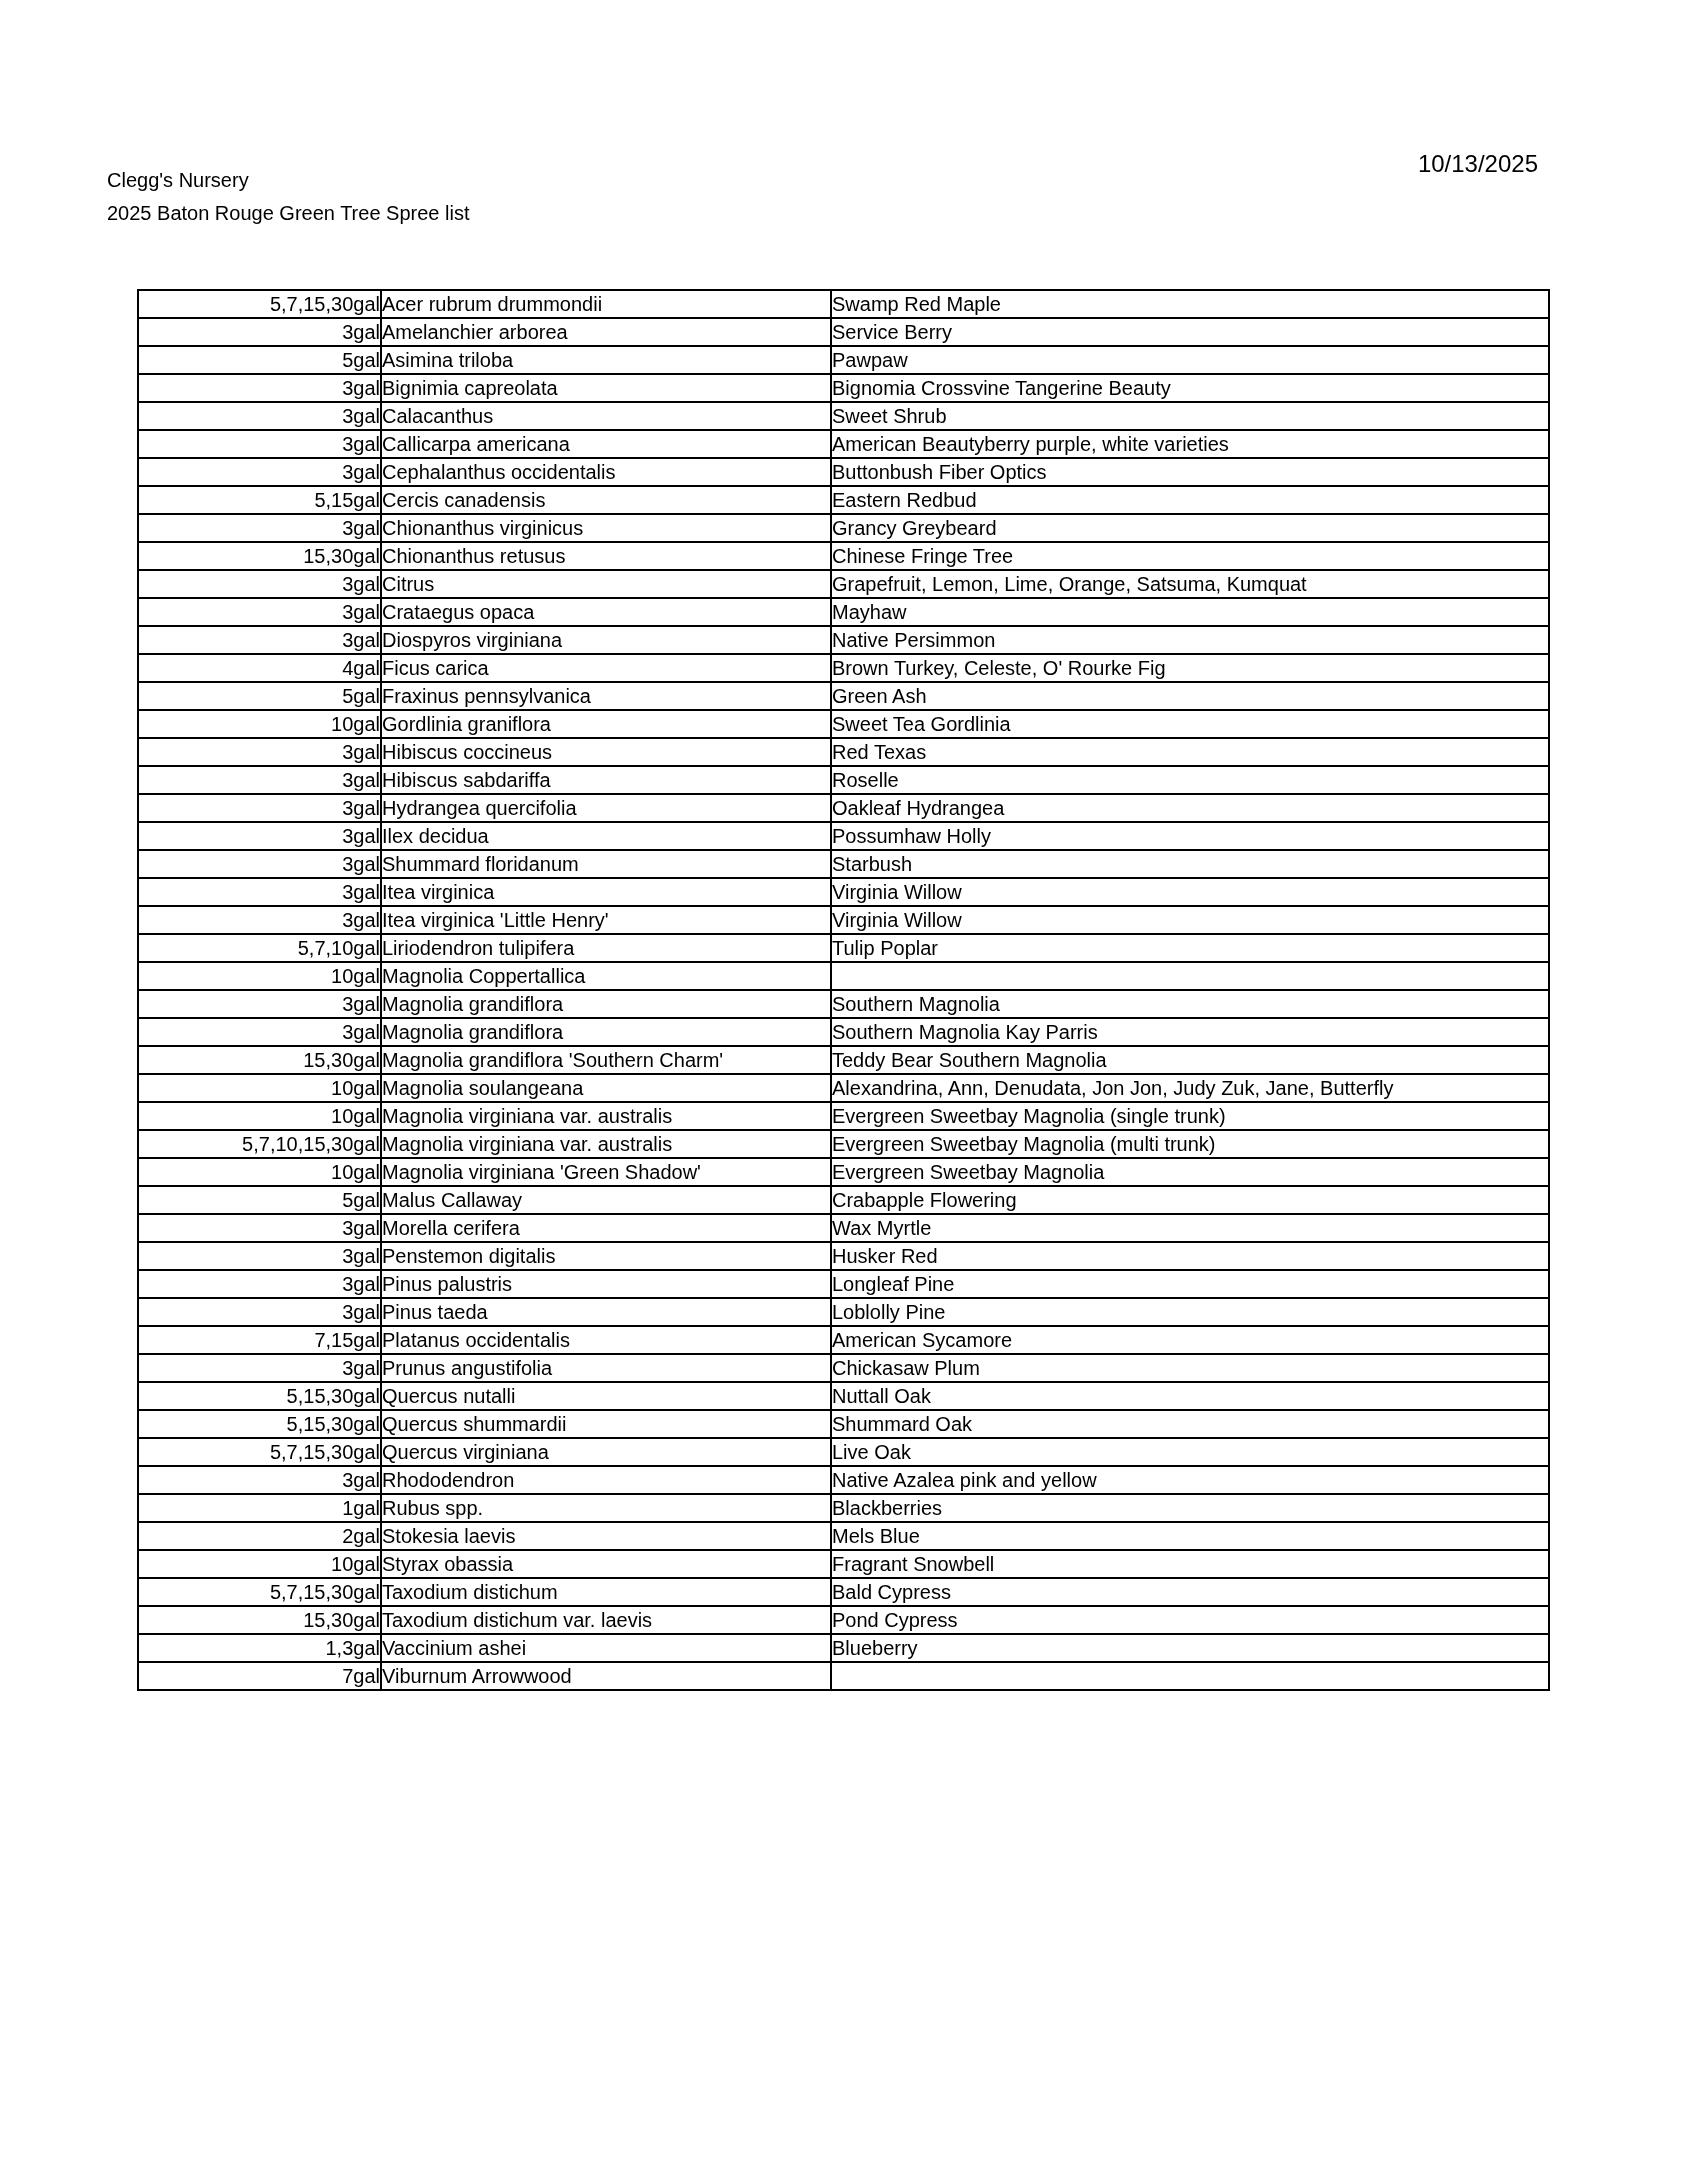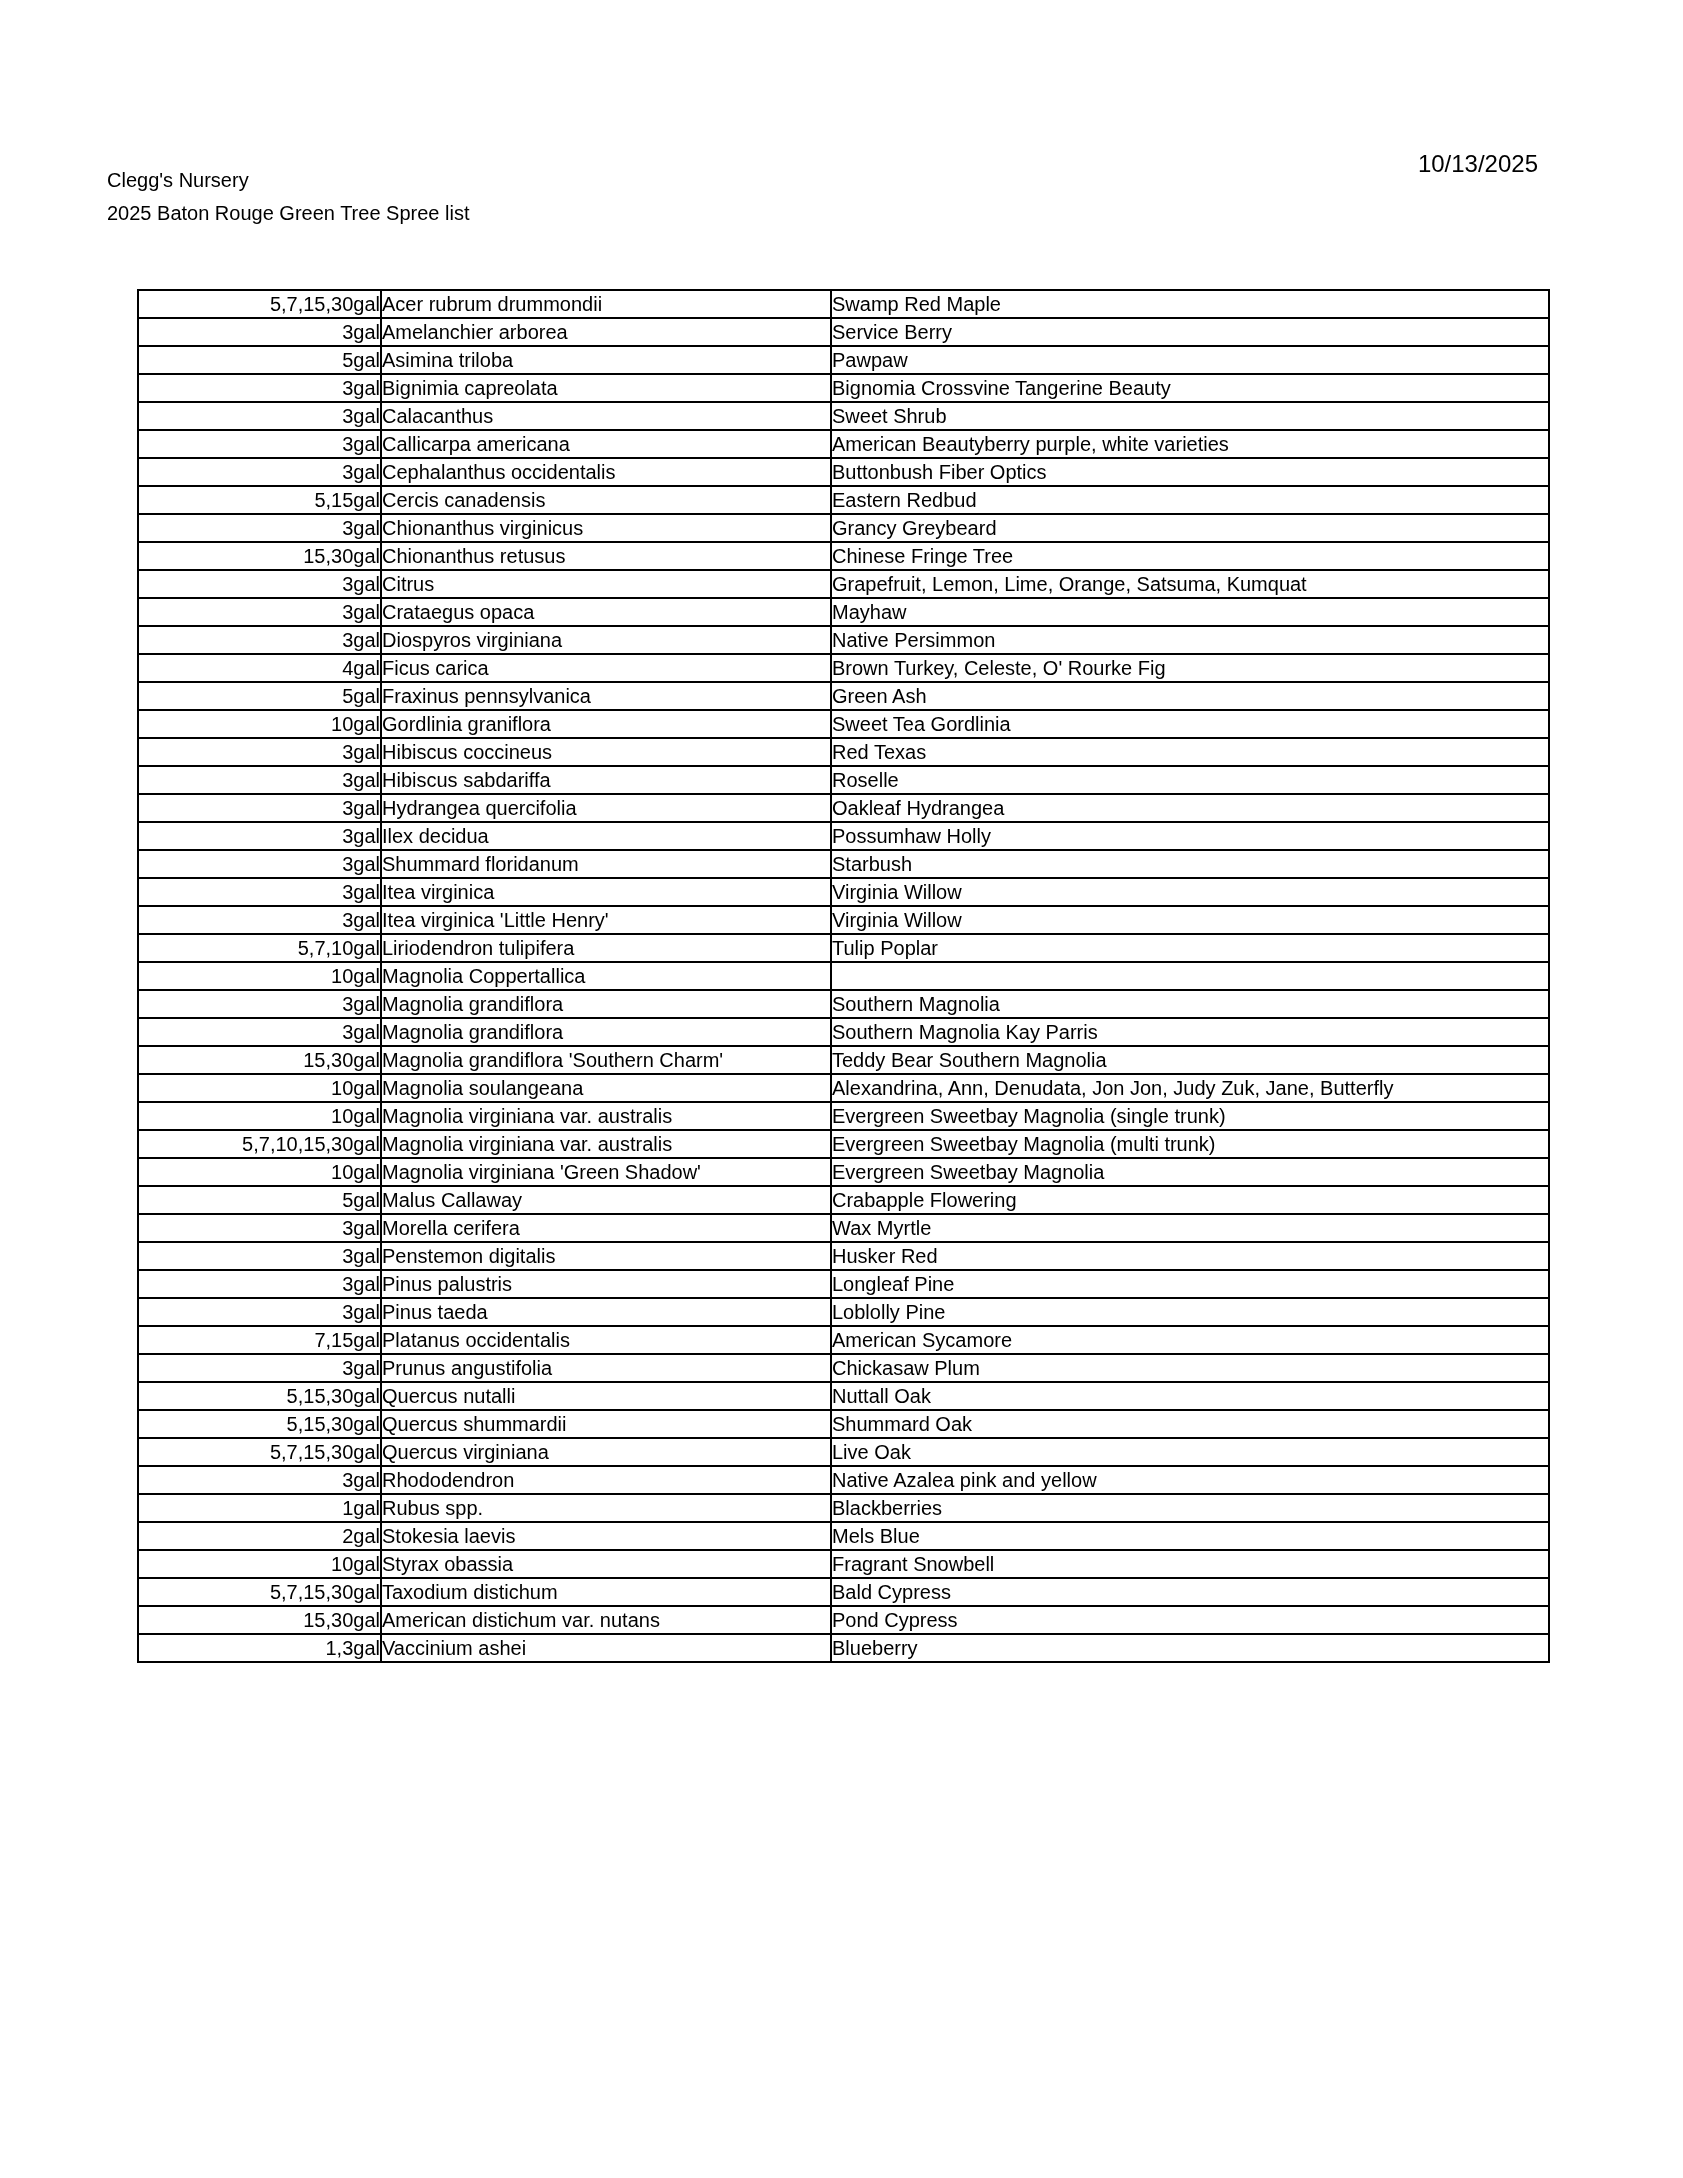--- a/index.html
+++ b/index.html
@@ -310,23 +310,28 @@
     <td class="botanical-cell">Styrax obassia</td>
     <td class="common-cell">Fragrant Snowbell</td>
   </tr>
       <tr>
     <td class="size-cell">5,7,15,30gal</td>
     <td class="botanical-cell">Taxodium distichum</td>
     <td class="common-cell">Bald Cypress</td>
   </tr>
       <tr>
     <td class="size-cell">15,30gal</td>
-    <td class="botanical-cell">American distichum var. nutans</td>
+    <td class="botanical-cell">Taxodium distichum var. laevis</td>
     <td class="common-cell">Pond Cypress</td>
   </tr>
       <tr>
     <td class="size-cell">1,3gal</td>
     <td class="botanical-cell">Vaccinium ashei</td>
     <td class="common-cell">Blueberry</td>
   </tr>
+      <tr>
+    <td class="size-cell">7gal</td>
+    <td class="botanical-cell">Viburnum Arrowwood</td>
+    <td class="common-cell"></td>
+  </tr>
     </tbody>
 </table>
 
 
 </body></html>

